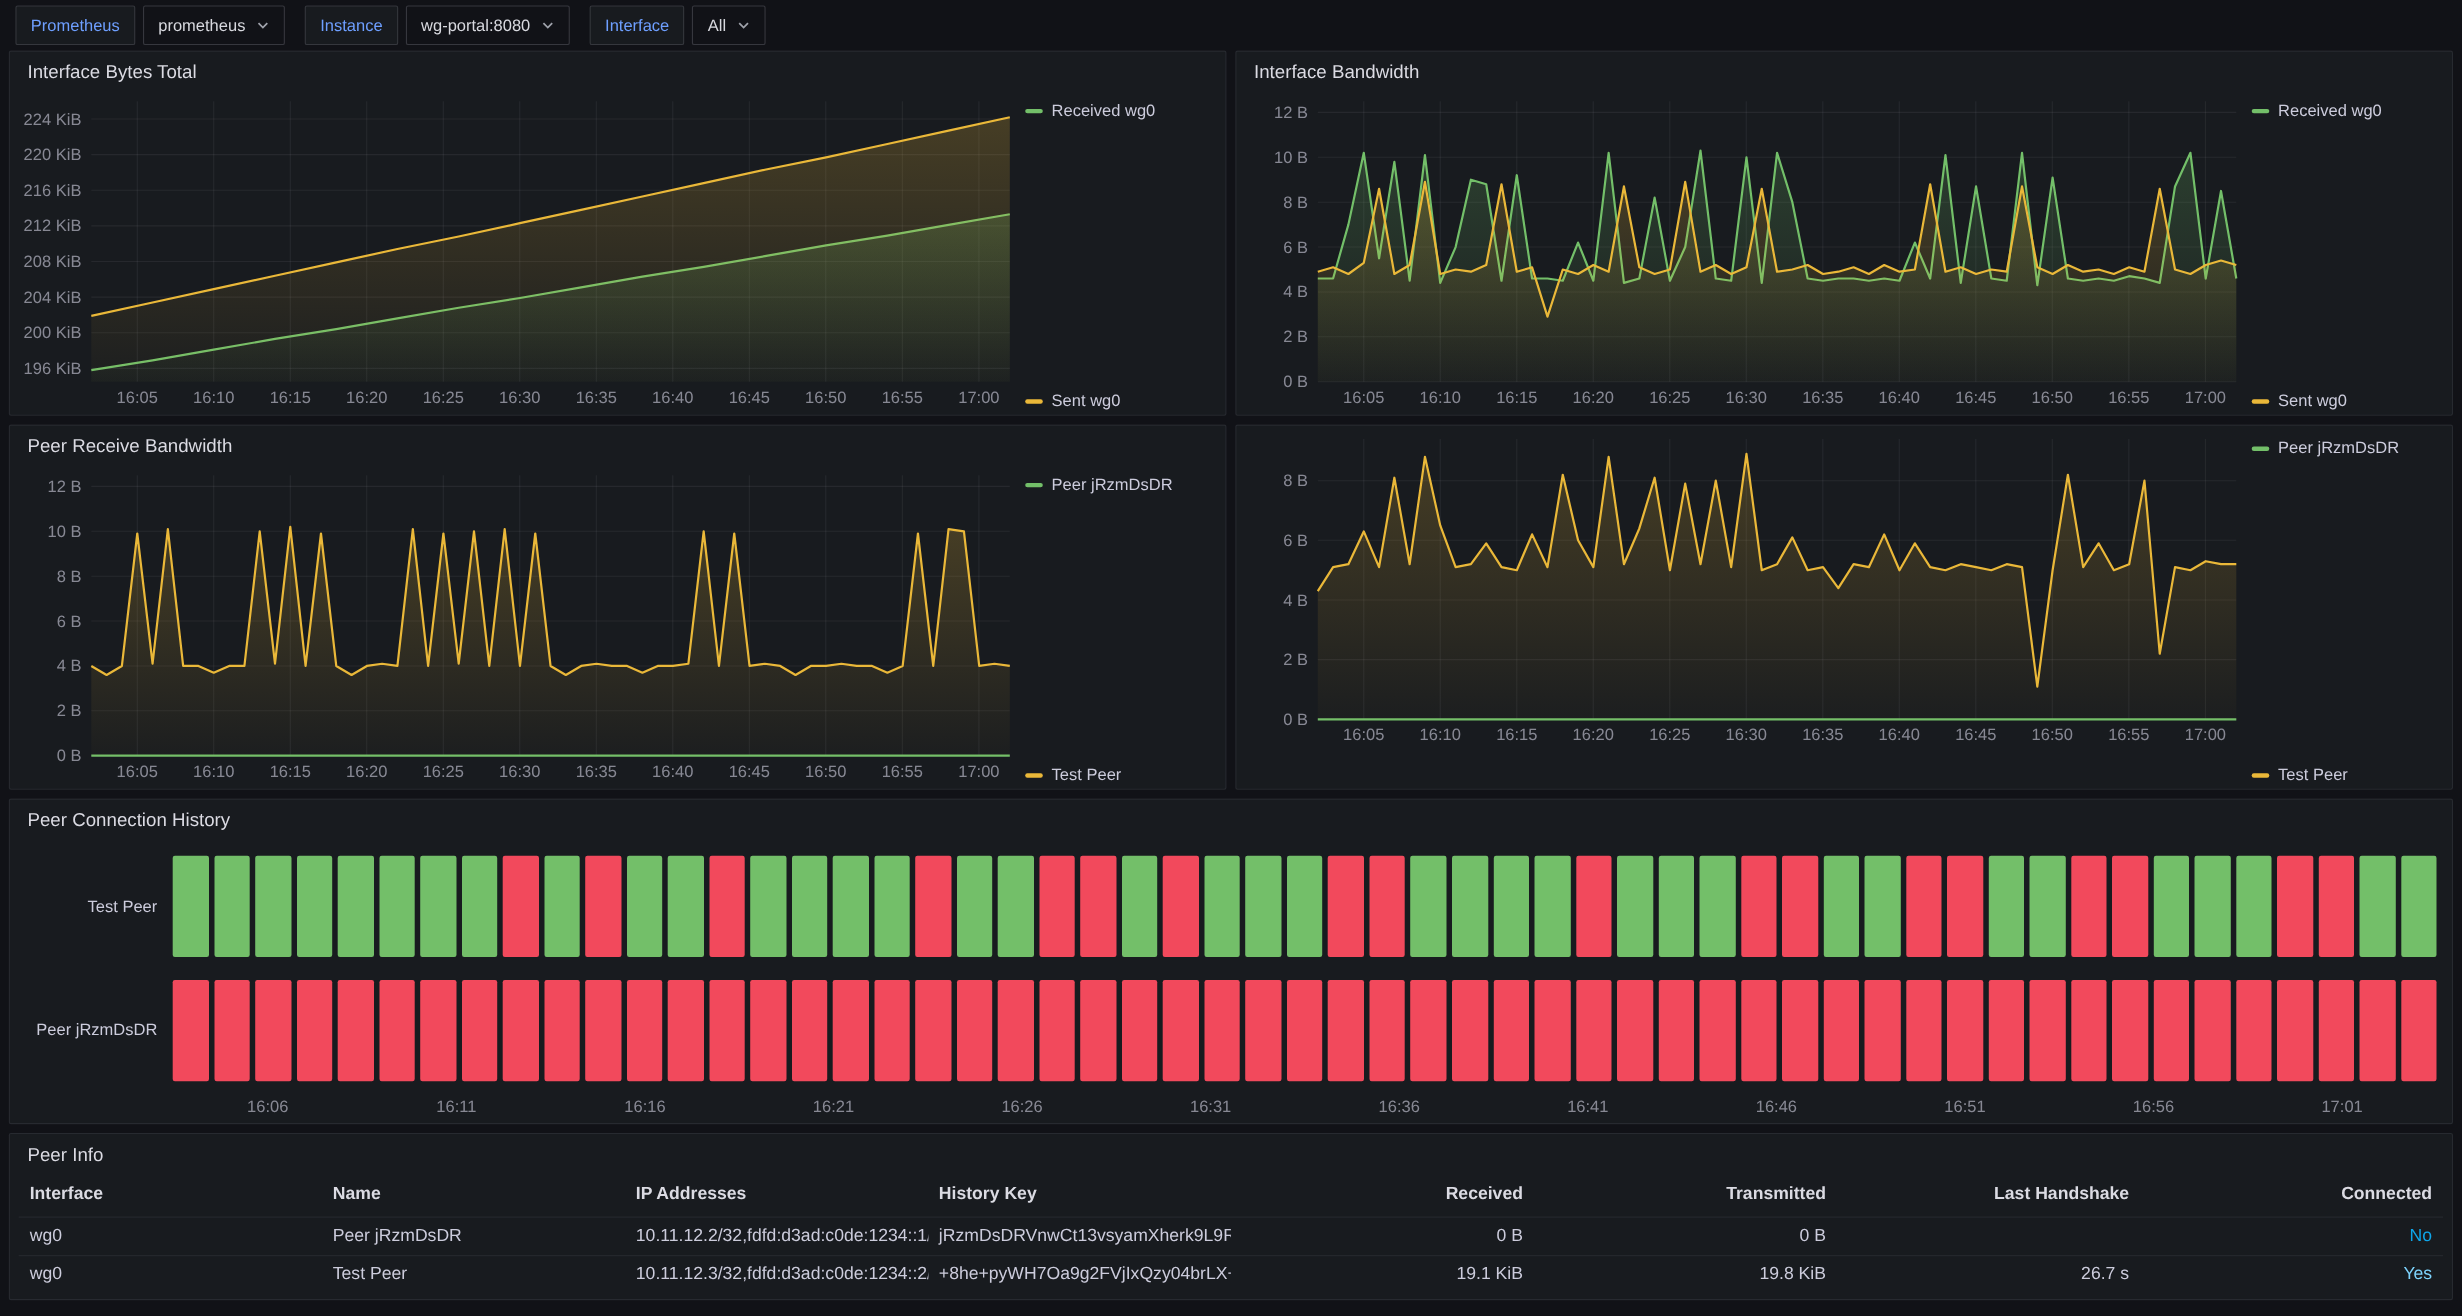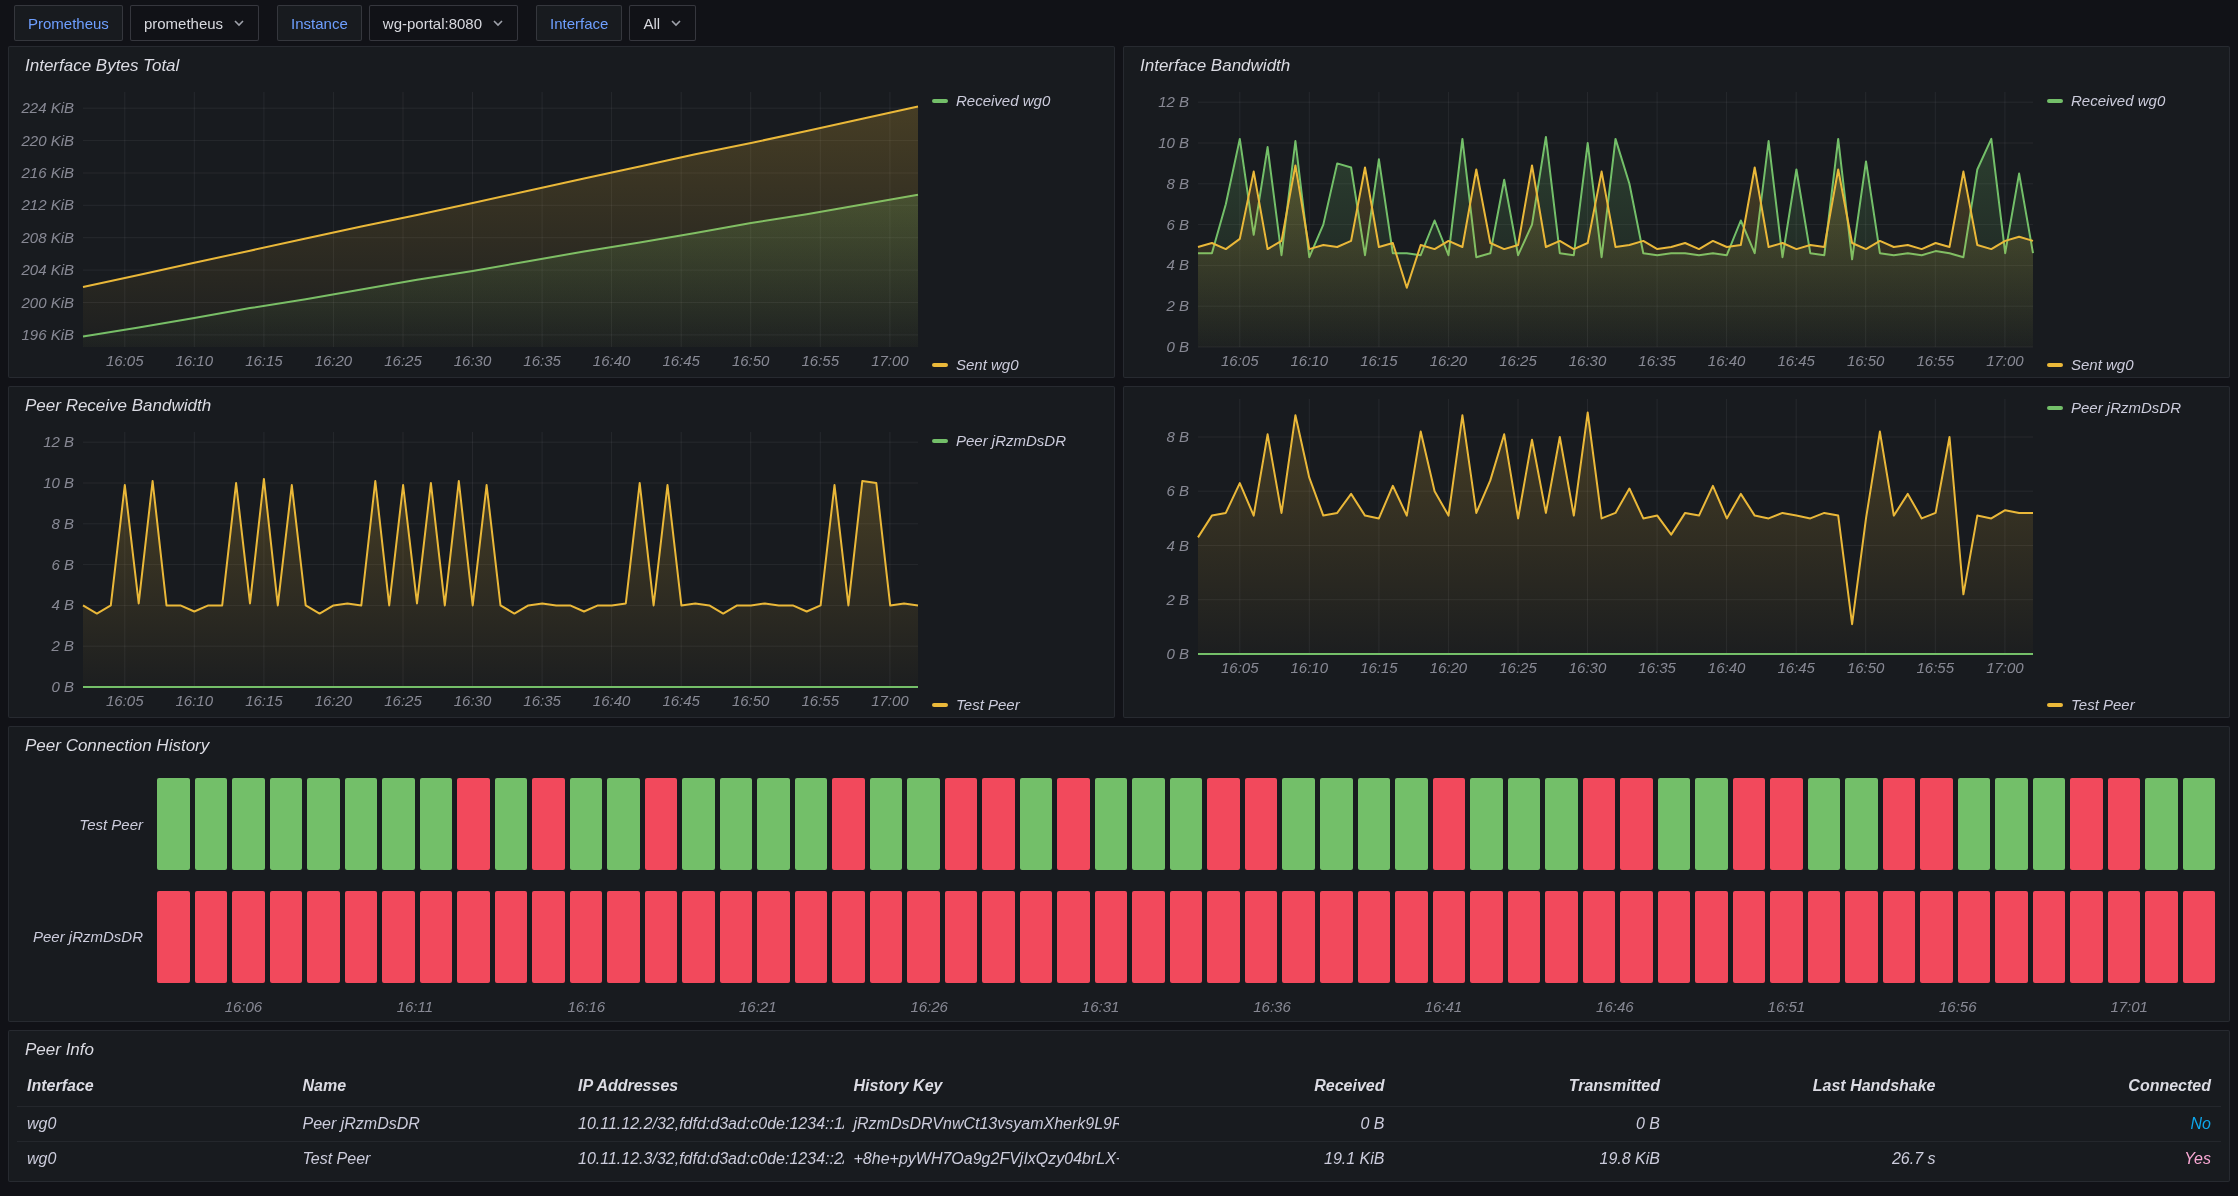--- a/index.html
+++ b/index.html
@@ -5,21 +5,21 @@
   html,body{margin:0;padding:0;background:#111217;width:2238px;height:1196px;overflow:hidden;
     font-family:"Liberation Sans","DejaVu Sans",sans-serif;color:#CCCCDC;}
   .topbar{display:flex;align-items:center;gap:18px;padding:6px 14px;height:46px;box-sizing:border-box;}
   .var-group{display:flex;align-items:center;gap:7px;}
   .var-label{height:36px;padding:0 13px;background:#181B1F;border:1px solid rgba(204,204,220,0.16);
     border-radius:2px;color:#6E9FFF;font-size:15px;display:flex;align-items:center;cursor:pointer;}
   .var-value{height:36px;padding:0 13px;background:#111217;border:1px solid rgba(204,204,220,0.20);
     border-radius:2px;color:#D8D9DF;font-size:15px;display:flex;align-items:center;gap:10px;cursor:pointer;}
   .chev{width:12px;height:12px;display:inline-block;}
   .chev svg{display:block;}
-  .grid{display:grid;grid-template-columns:1fr 1fr;grid-template-rows:332px 332px 296px 152px;gap:8px;padding:0 8px 8px;font-style:italic;}
+  .grid{display:grid;grid-template-columns:1fr 1fr;grid-template-rows:332px 332px 296px 152px;gap:8px;padding:0 8px 8px;}
   .panel{background:#181B1F;border:1px solid rgba(204,204,220,0.09);border-radius:2px;
     display:flex;flex-direction:column;overflow:hidden;box-sizing:border-box;}
   .panel-wide{grid-column:1/3;}
   .panel-header{font-size:17px;font-weight:500;color:#DBDBE3;padding:9px 16px 4px;flex:0 0 auto;cursor:pointer;}
   .chart-row{flex:1;display:flex;padding:0 6px 4px 8px;min-height:0;}
   .chart-area{flex:1;position:relative;min-width:0;}
   .chart-area svg{position:absolute;left:0;top:0;}
   .chart-area text{font-family:"Liberation Sans","DejaVu Sans",sans-serif;font-size:15px;fill:rgba(204,204,220,0.62);}
   .gridline{stroke:rgba(204,204,220,0.08);stroke-width:1;}
   .legend{width:172px;padding:12px 4px 0 6px;display:flex;flex-direction:column;gap:9px;flex:0 0 auto;justify-content:space-between;}
@@ -522,19 +522,19 @@
           <div class="td num" style="color: #0ea5e9;">No</div>
         </div>
         <div class="trow">
           <div class="td">wg0</div>
           <div class="td">Test Peer</div>
           <div class="td">10.11.12.3/32,fdfd:d3ad:c0de:1234::2/128</div>
           <div class="td">+8he+pyWH7Oa9g2FVjIxQzy04brLX+D</div>
           <div class="td num">19.1 KiB</div>
           <div class="td num">19.8 KiB</div>
           <div class="td num">26.7 s</div>
-          <div class="td num" style="color: #f9a8d4;">Yes</div>
+          <div class="td num" style="color: #7dd3fc;">Yes</div>
         </div>
       </div>
     </section>
 
   </div>
 </div>
 
 </body></html>

